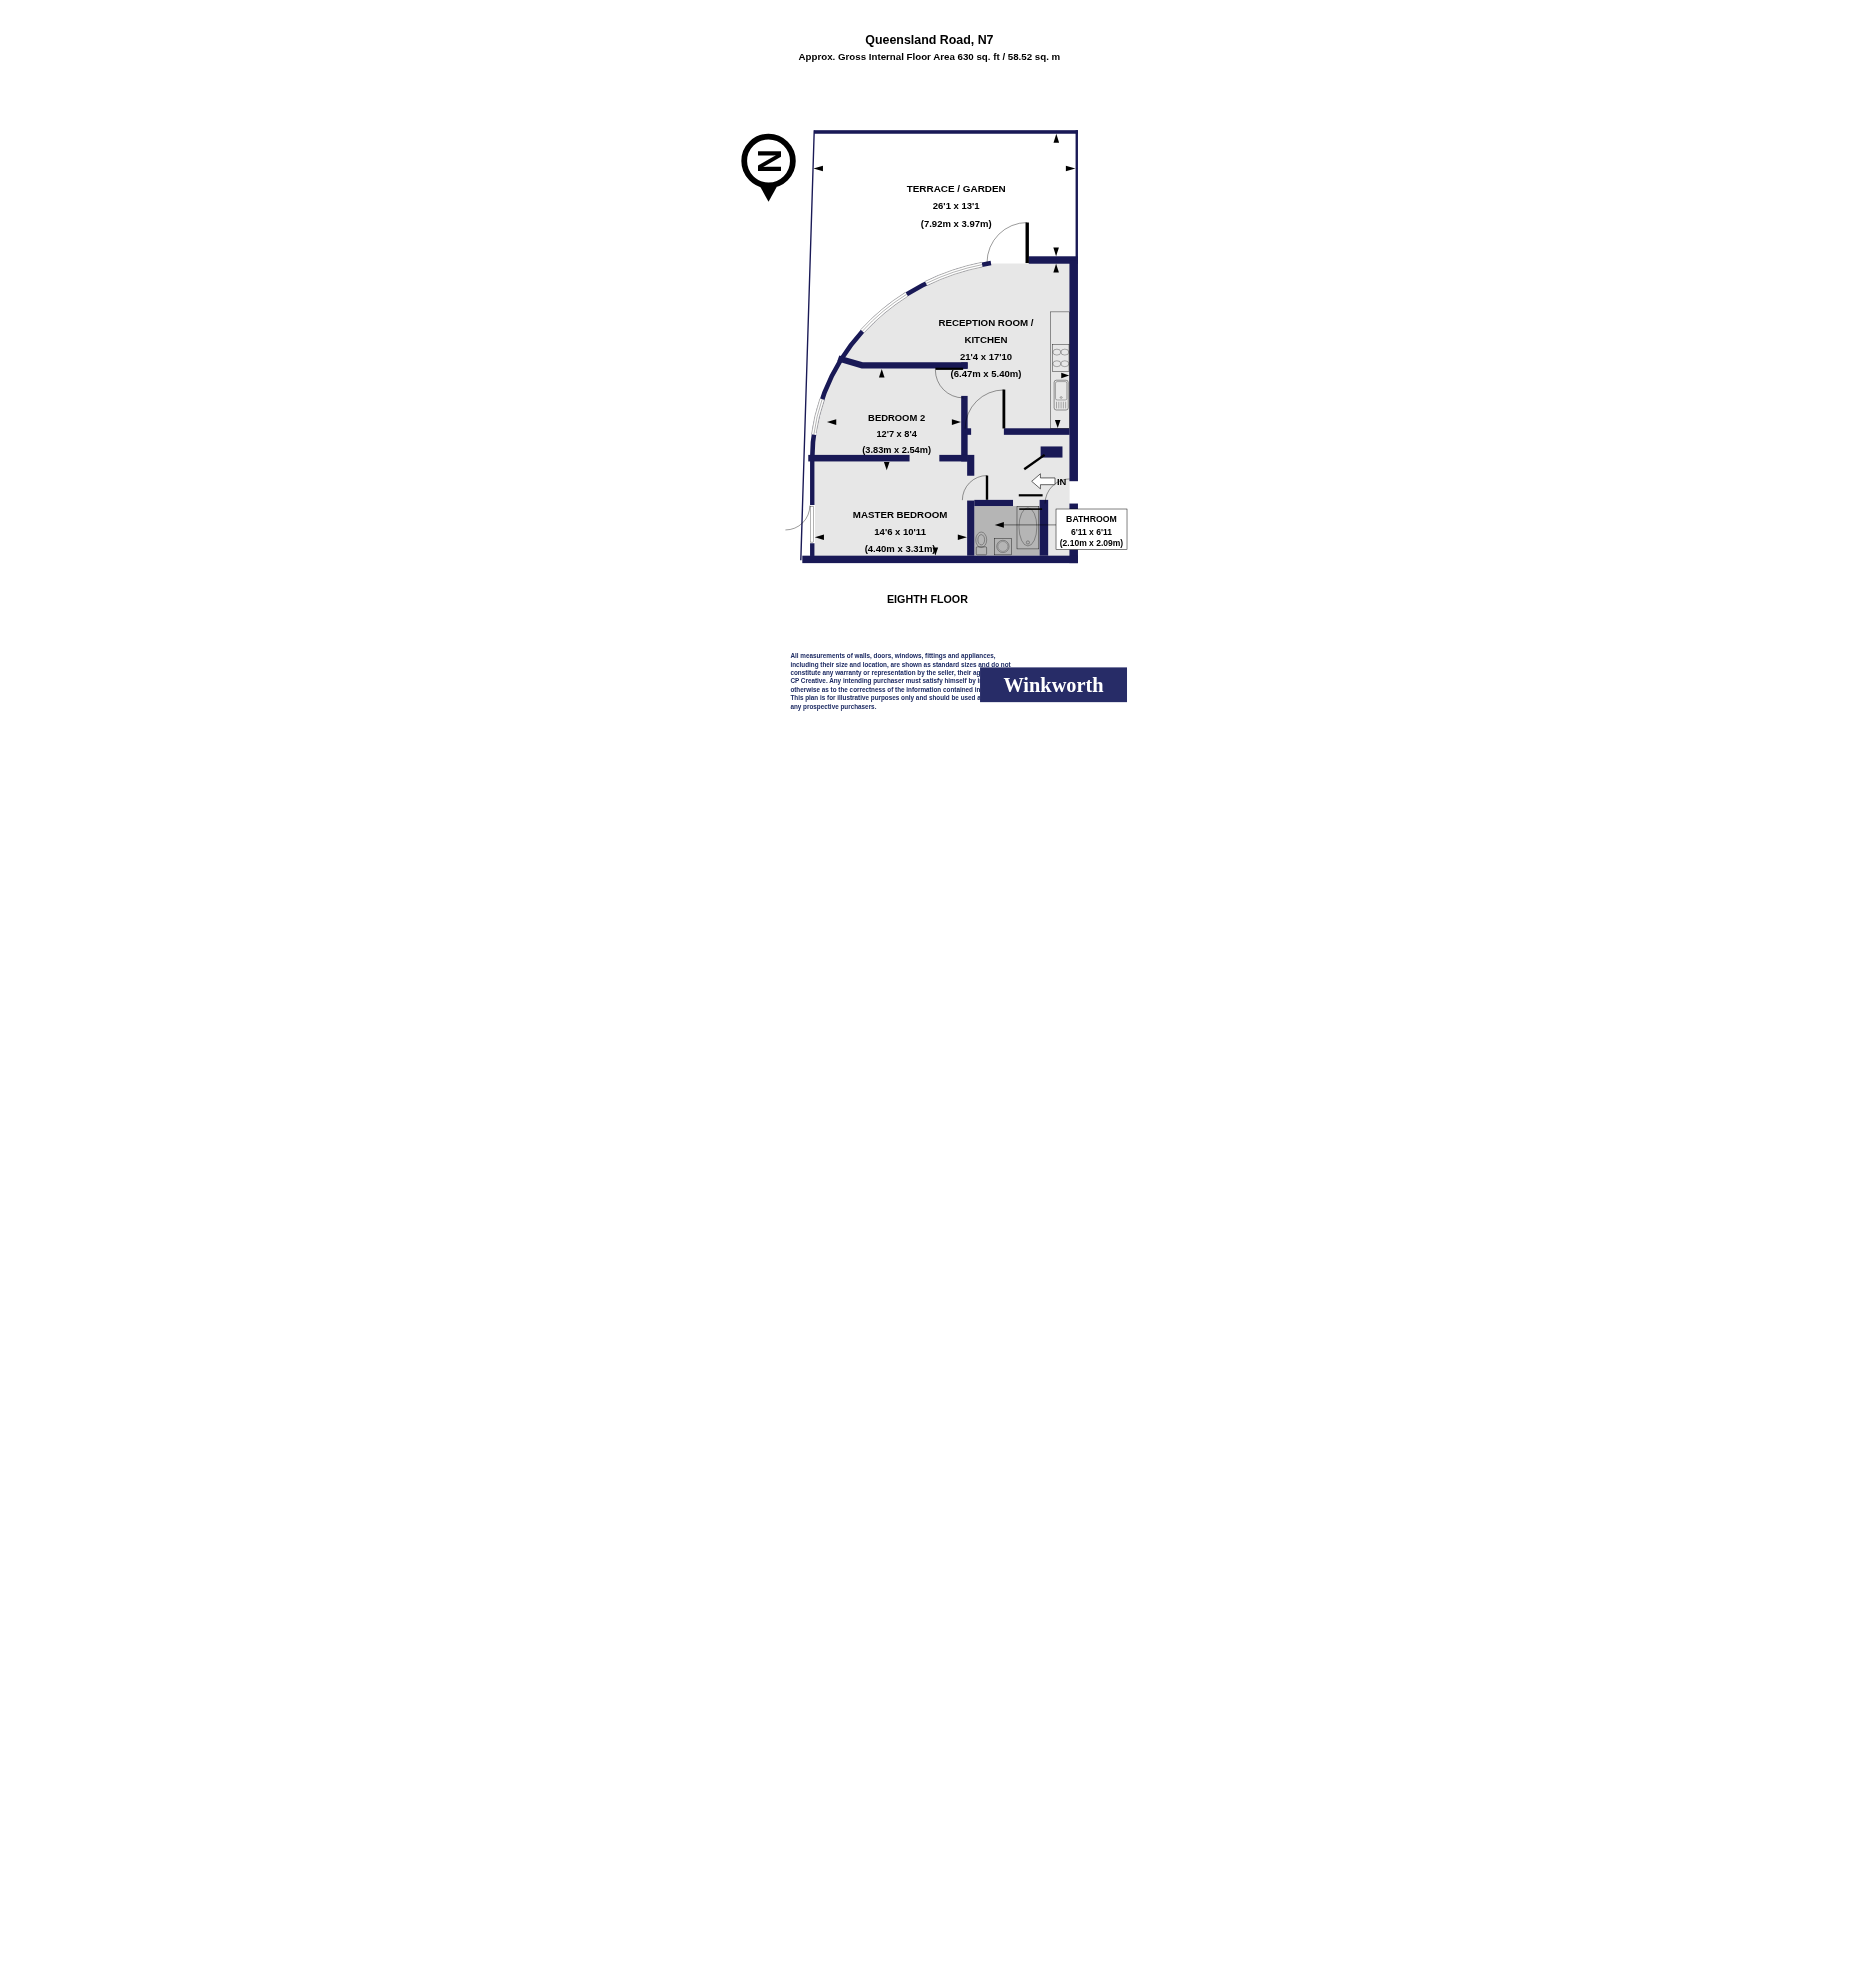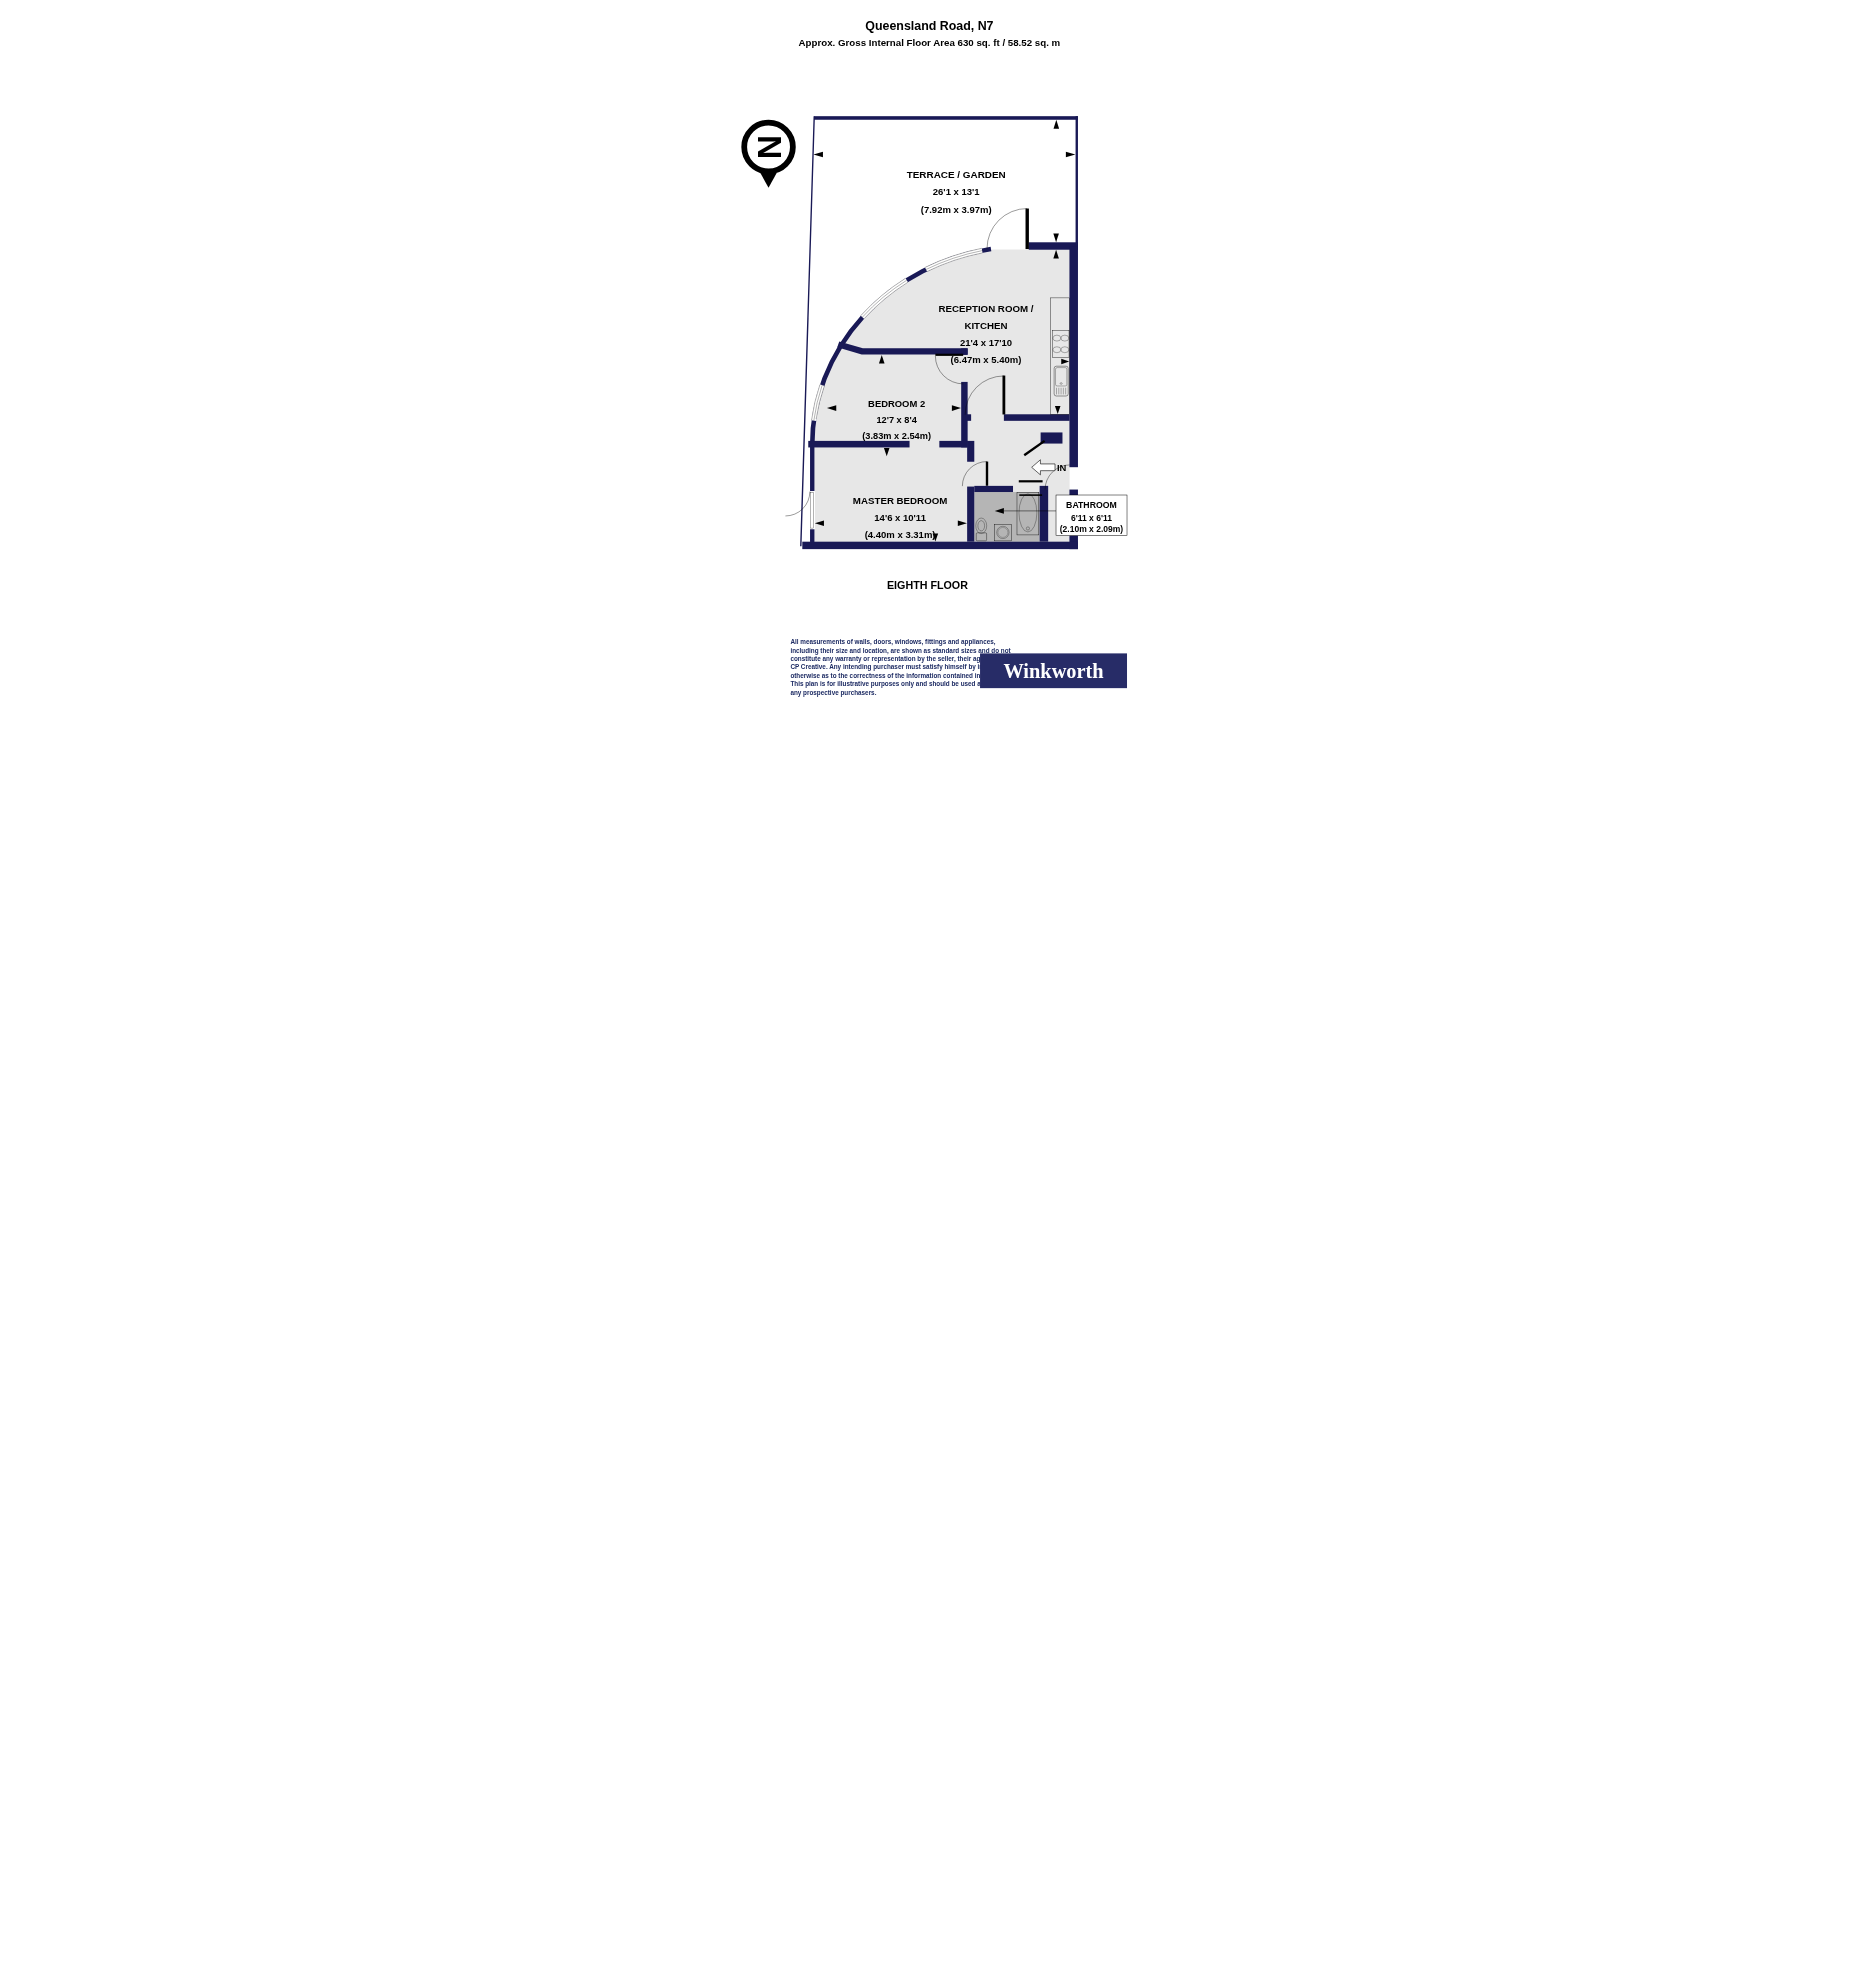--- a/index.html
+++ b/index.html
@@ -1,16 +1,16 @@
 <!DOCTYPE html>
 <html style="font-size:6.4px"><head>
 <meta charset="utf-8">
 <style>
   html,body{margin:0;padding:0;background:#ffffff;}
-  .page{width:469px;margin:0 auto;background:#fff;}
+  .page{width:469px;margin:14px auto;background:#fff;}
   svg{display:block;width:100%;height:auto;}
   text{font-family:"Liberation Sans", sans-serif;fill:#000;}
   .ttl{font-weight:bold;}
   .roomlbl{font-weight:bold;text-anchor:middle;}
   .wall{fill:#191956;}
   .thin{stroke:#000;fill:none;}
   .fixture{stroke:#000;fill:none;stroke-width:4;}
   .arrow{fill:#000;}
   .disc{font-weight:bold;fill:#1d2b63;}
   .brand{font-family:"Liberation Serif", serif;font-weight:bold;fill:#ffffff;text-anchor:middle;}

